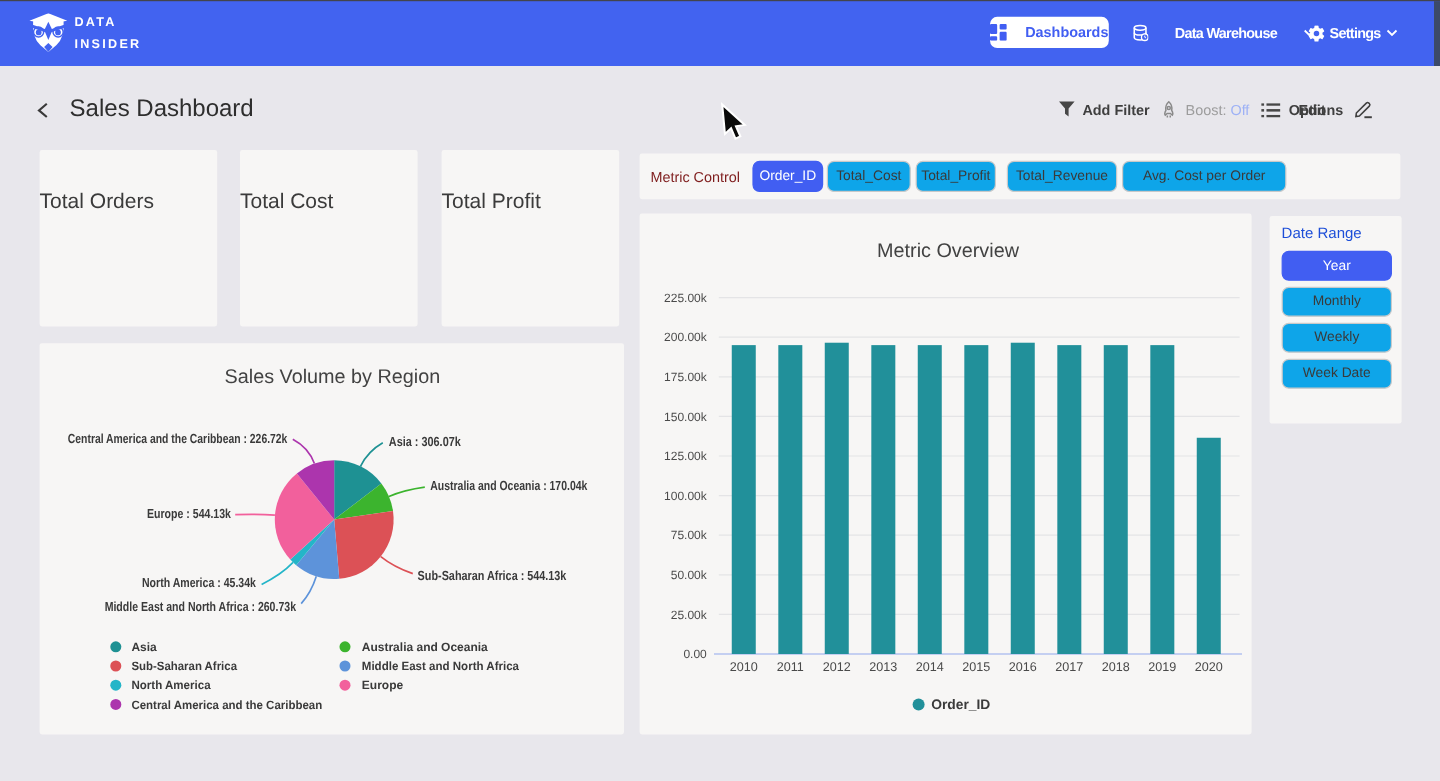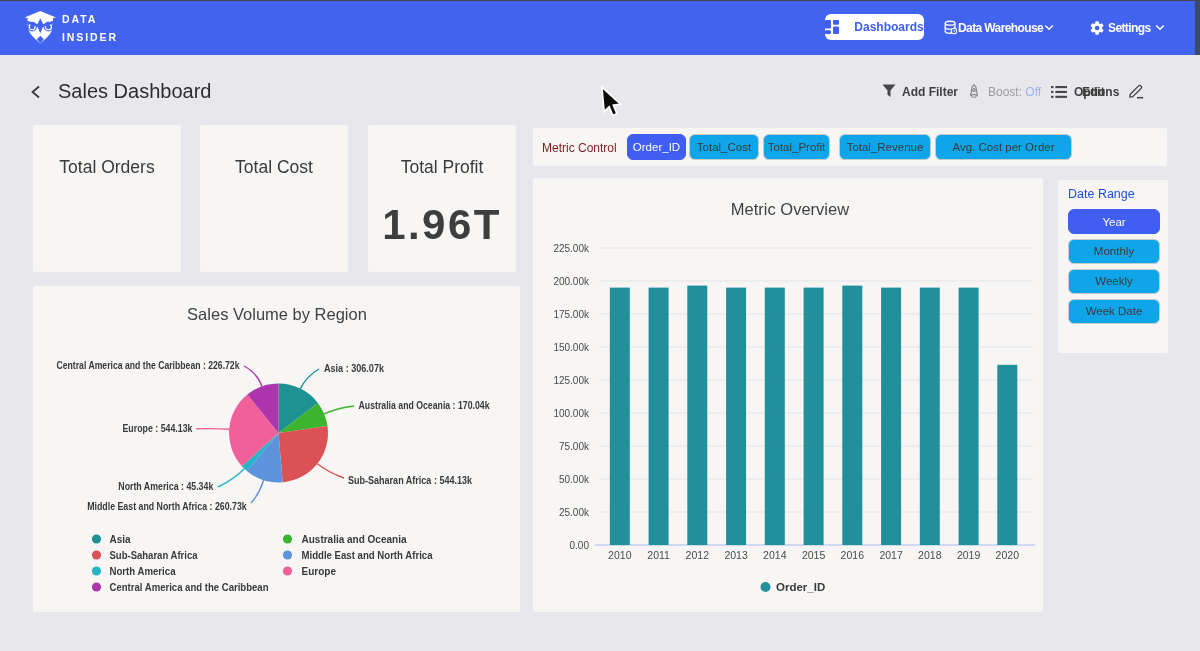--- a/index.html
+++ b/index.html
@@ -3,21 +3,21 @@
 *{margin:0;padding:0;box-sizing:border-box}
 html,body{width:1200px;height:651px;overflow:hidden}
 body{position:relative;font-family:"Liberation Sans",sans-serif;background:#e8e7ec}
 .abs{position:absolute}
 .hdr{position:absolute;left:0;top:0;width:1200px;height:55px;background:#4263f0}
 .topline{position:absolute;left:0;top:0;width:1200px;height:1px;background:#43444c;z-index:5}
 .logo-txt{position:absolute;left:62px;top:9.5px;color:#fff;font-size:10.5px;font-weight:700;letter-spacing:1.9px;line-height:18px}
 .dashpill{position:absolute;left:825px;top:14px;width:99px;height:26px;background:#ffffff;border-radius:6px;display:flex;align-items:center;justify-content:center;gap:15px;color:#415ef2;font-size:12px;font-weight:700}
 .hnav{position:absolute;top:0;height:55px;display:flex;align-items:center;color:#fff;font-size:12px;font-weight:700;letter-spacing:-0.6px}
 .card{position:absolute;background:#f7f6f5;border-radius:2px}
-.kpi{width:148px;height:147px;top:125px;text-align:center}
+.kpi{width:148px;height:147px;top:125px;}
 .kpi .t{position:absolute;width:100%;top:34px;font-size:17.5px;color:#3b3b3b;line-height:17px}
 .kpi .v{position:absolute;width:100%;top:79px;font-size:42px;color:#3e3e3e;font-weight:700;letter-spacing:2.4px;line-height:42px}
 .btn{position:absolute;background:#0ea5e9;border:1px solid #c9c9c9;border-radius:6px;color:#3a3a3a;font-size:11.5px;display:flex;align-items:center;justify-content:center;white-space:nowrap}
 .btn.sel{background:#415ef2;border-color:#415ef2;color:#fff}
 .subtx{position:absolute;font-size:12px;color:#3f3f3f;font-weight:700}
 .ttl{position:absolute;color:#424242;font-size:16.5px;text-align:center}
 </style></head>
 <body>
 <div class="hdr"></div>
 <div class="topline"></div>
@@ -41,21 +41,21 @@
   <svg width="14" height="14" viewBox="0 0 15 15">
       <g fill="#415ef2">
         <rect x="0" y="0" width="6.4" height="9" rx="1"></rect>
         <rect x="8.6" y="0" width="6.4" height="5" rx="1"></rect>
         <rect x="8.6" y="7" width="6.4" height="8" rx="1"></rect>
         <rect x="0" y="11" width="6.4" height="4" rx="1"></rect>
       </g>
     </svg>
   <span>Dashboards</span>
 </div>
-<div class="hnav" style="left:944px;gap:1px">
+<div class="hnav" style="left:944px;gap:22px">
   <svg width="13" height="15" viewBox="0 0 16 17">
       <g fill="none" stroke="#fff" stroke-width="1.6">
         <ellipse cx="7.5" cy="3.2" rx="6" ry="2.4"></ellipse>
         <path d="M1.5 3.2 V13.2 C1.5 14.5 4.2 15.6 7.5 15.6 C10.8 15.6 13.5 14.5 13.5 13.2 V3.2"></path>
         <path d="M1.5 8.2 C1.5 9.5 4.2 10.6 7.5 10.6 C10.8 10.6 13.5 9.5 13.5 8.2"></path>
       </g>
       <circle cx="12.3" cy="12.8" r="3.4" fill="#4263f0" stroke="#fff" stroke-width="1.3"></circle>
       <path d="M12.3 11.2 V12.9 L13.6 13.6" stroke="#fff" stroke-width="1" fill="none"></path>
     </svg>
   <span>Data Warehouse</span>
@@ -109,21 +109,20 @@
 <div class="subtx" style="left:1082px;top:85px">Edit</div>
 
 <div class="card kpi" style="left:33px">
     <div class="t">Total Orders</div>
   </div>
 <div class="card kpi" style="left:200px">
     <div class="t">Total Cost</div>
   </div>
 <div class="card kpi" style="left:368px">
     <div class="t">Total Profit</div>
-    <div class="v">1.96T</div>
   </div>
 
 <div class="card" style="left:533px;top:128px;width:634px;height:38px"></div>
 <div class="abs" style="left:542px;top:141px;font-size:12px;color:#7f1d1d">Metric Control</div>
 <div class="btn sel" style="left:627px;top:134px;width:59px;height:26px">Order_ID</div>
 <div class="btn" style="left:689px;top:134px;width:70px;height:26px">Total_Cost</div>
 <div class="btn" style="left:763px;top:134px;width:67px;height:26px">Total_Profit</div>
 <div class="btn" style="left:839px;top:134px;width:92px;height:26px">Total_Revenue</div>
 <div class="btn" style="left:935px;top:134px;width:137px;height:26px">Avg. Cost per Order</div>
 

